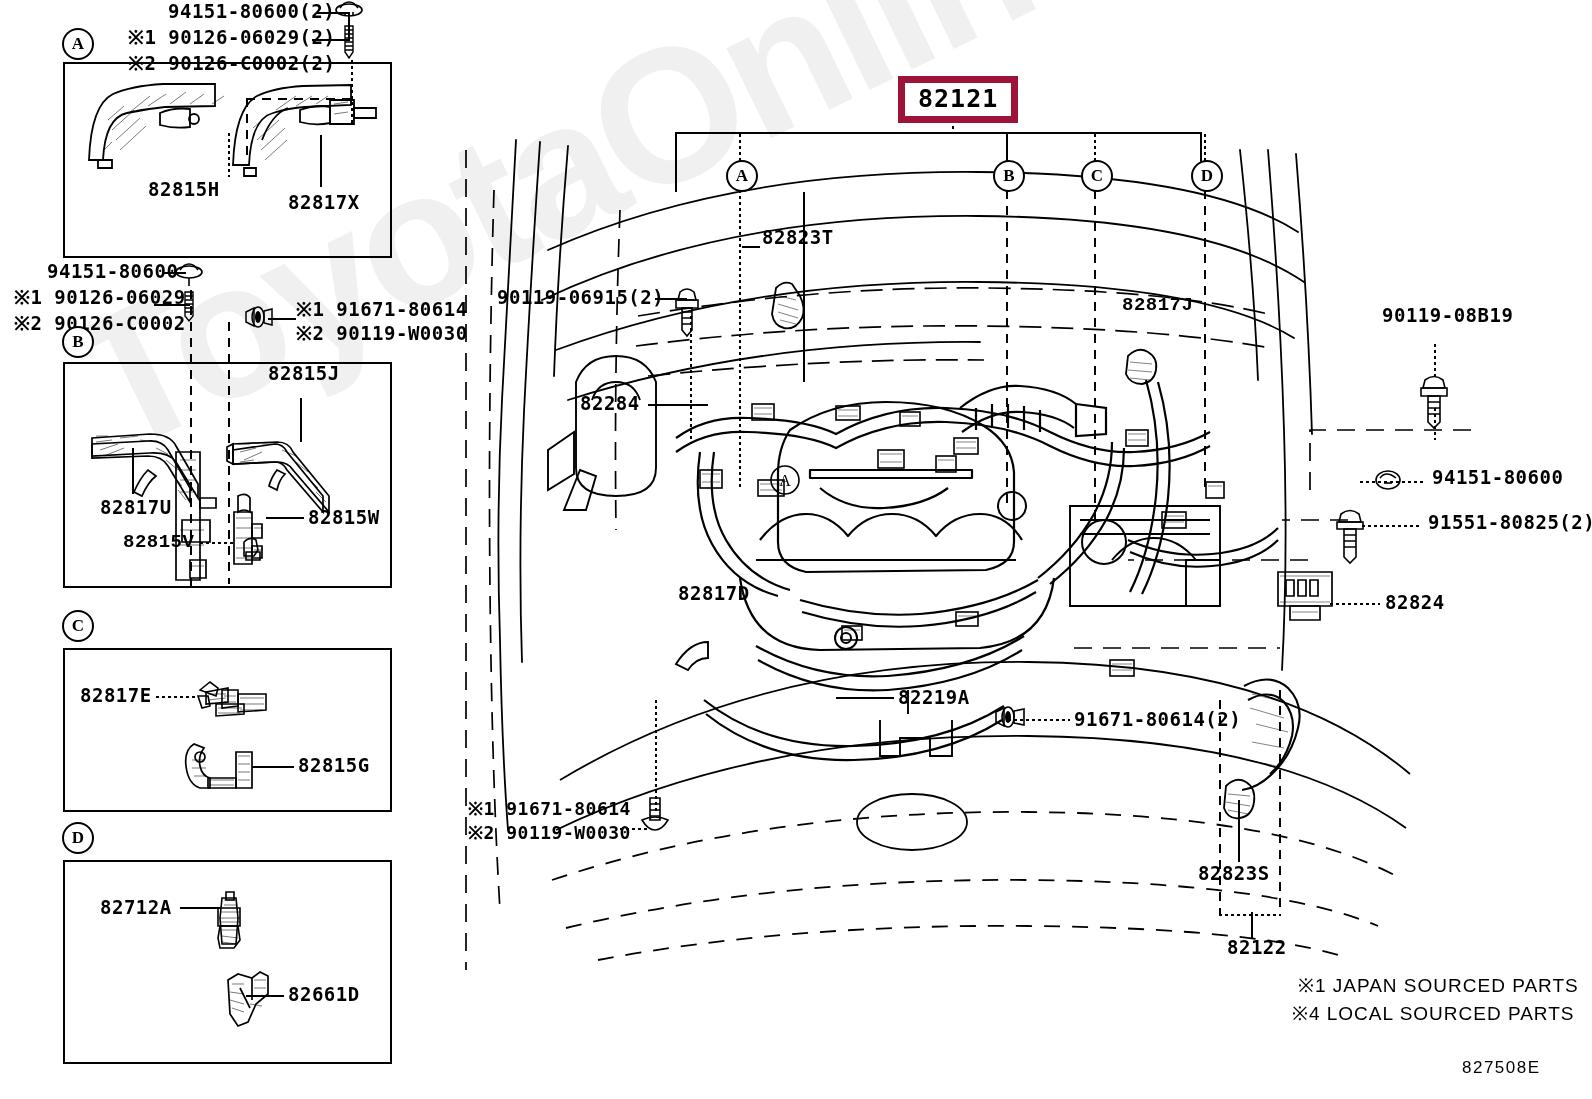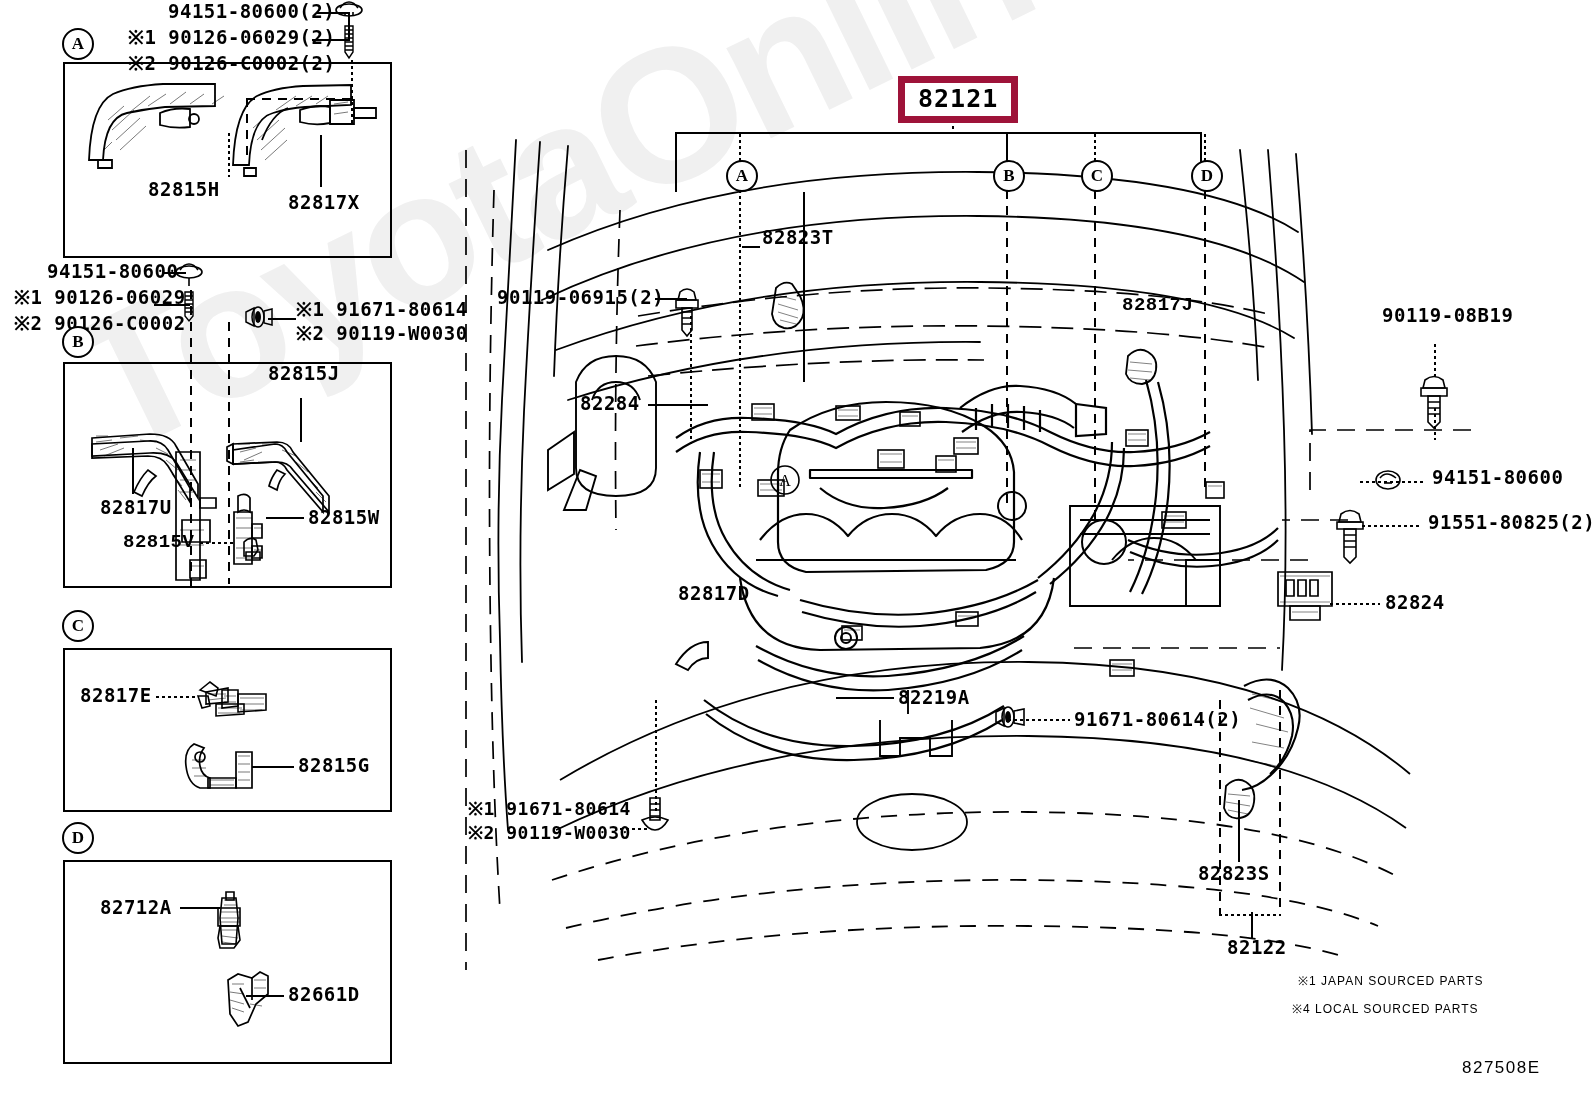--- a/index.html
+++ b/index.html
@@ -12,21 +12,21 @@
      font-family:"Liberation Sans",sans-serif;font-size:190px;font-weight:700;
      color:#f0f0f0;transform:rotate(-26deg);transform-origin:0 0;
      white-space:nowrap;letter-spacing:-6px;pointer-events:none;z-index:0;}
 
   
   .lbl{position:absolute;white-space:nowrap;font-weight:700;font-size:19px;
        letter-spacing:0.5px;line-height:1;z-index:6;}
   .note{position:absolute;white-space:nowrap;font-size:18px;font-weight:700;
         letter-spacing:0.5px;z-index:6;}
   .foot{position:absolute;white-space:nowrap;
-        font-family:"Liberation Sans",sans-serif;font-size:12px;
+        font-family:"Liberation Sans",sans-serif;font-size:19px;
         letter-spacing:1px;z-index:6;}
   .code{position:absolute;white-space:nowrap;
         font-family:"Liberation Sans",sans-serif;font-size:17px;
         letter-spacing:1.5px;z-index:6;}
 
   
   .circ{position:absolute;width:28px;height:28px;border:2px solid #000;
         border-radius:50%;font-size:17px;font-weight:700;
         display:flex;align-items:center;justify-content:center;
         background:#fff;z-index:7;font-family:"Liberation Serif",serif;}

